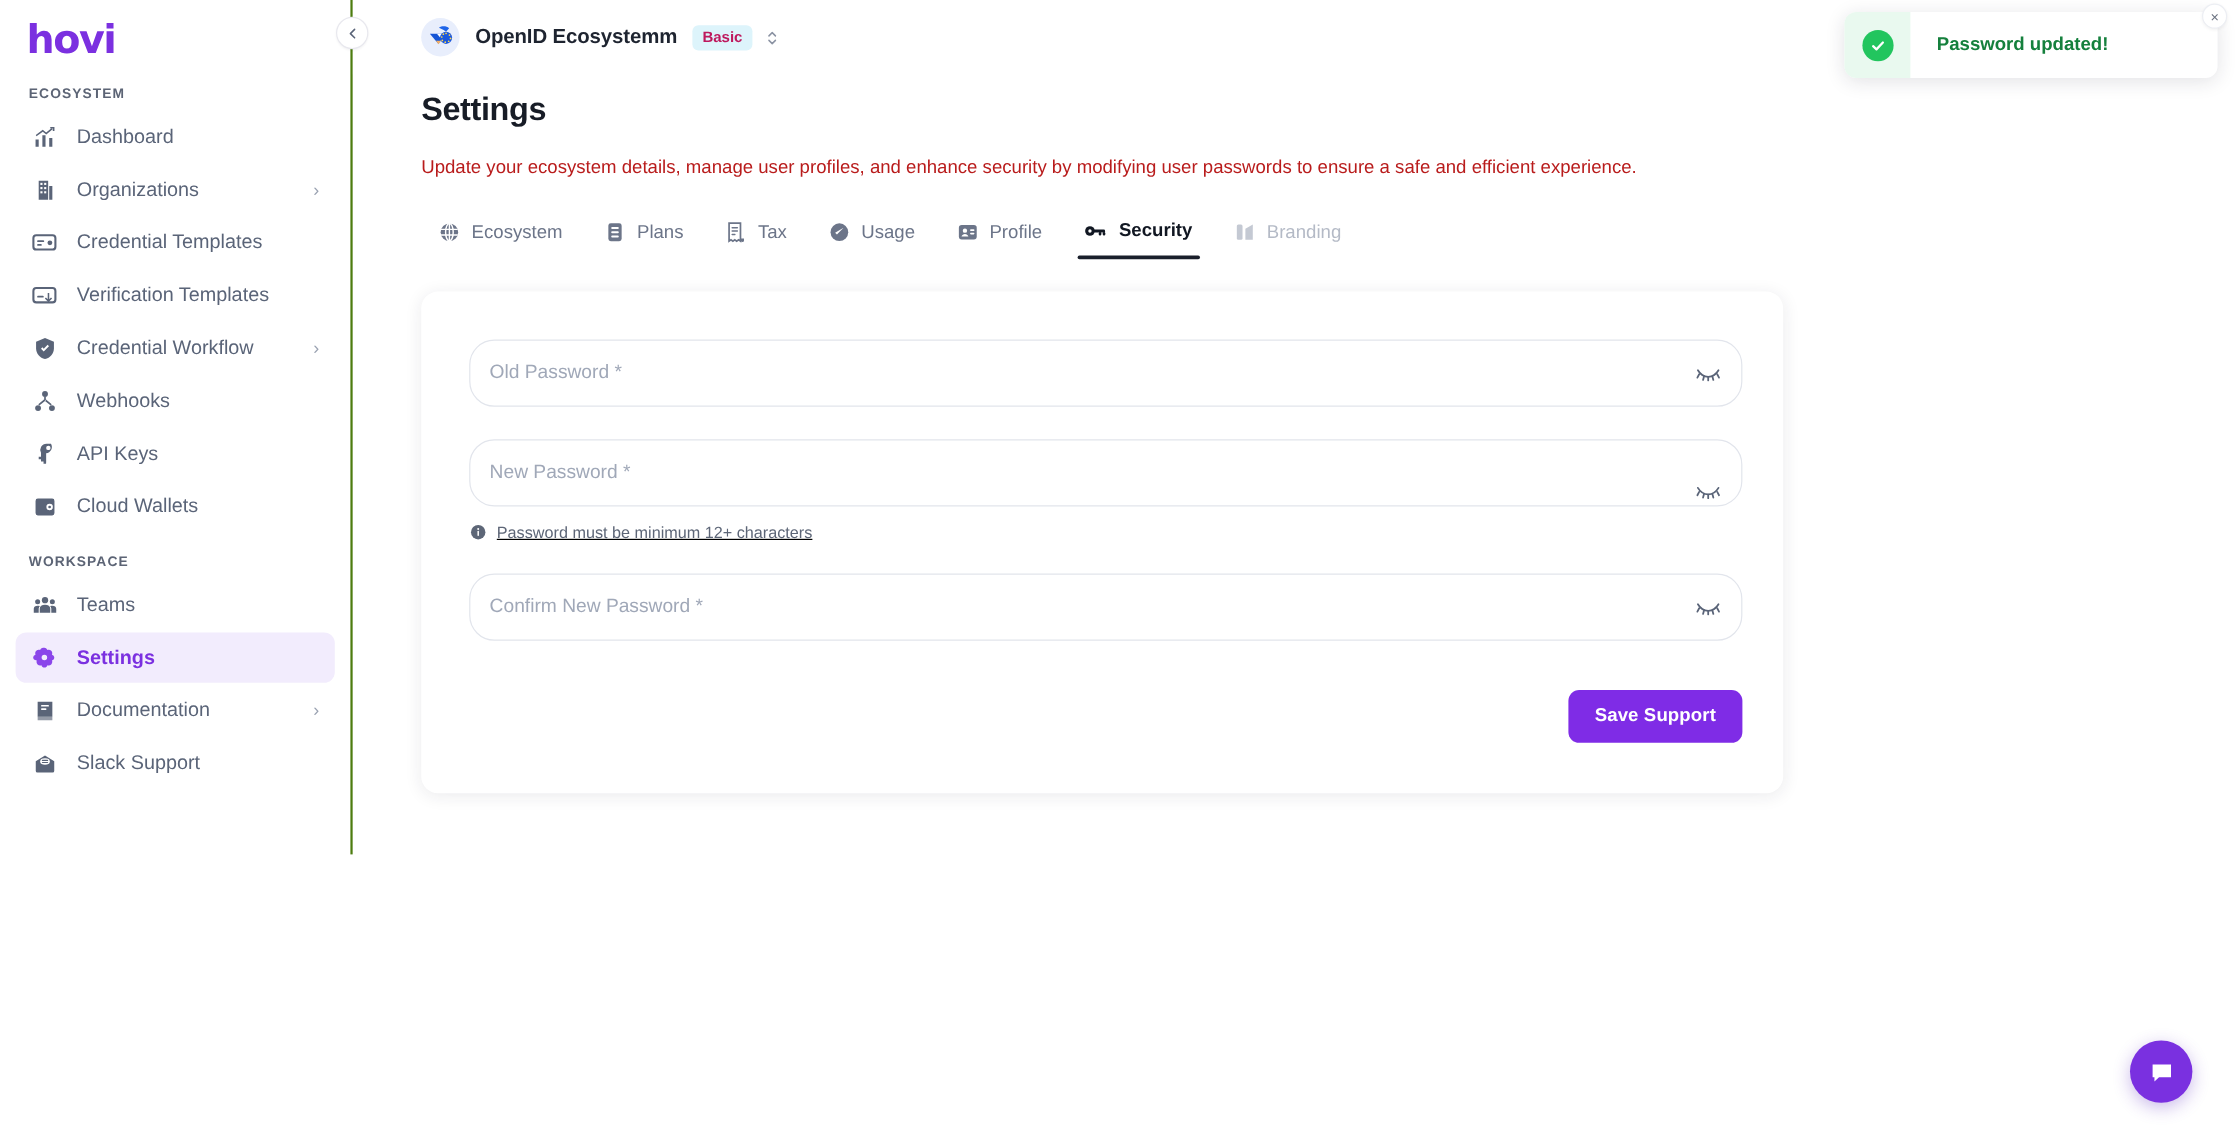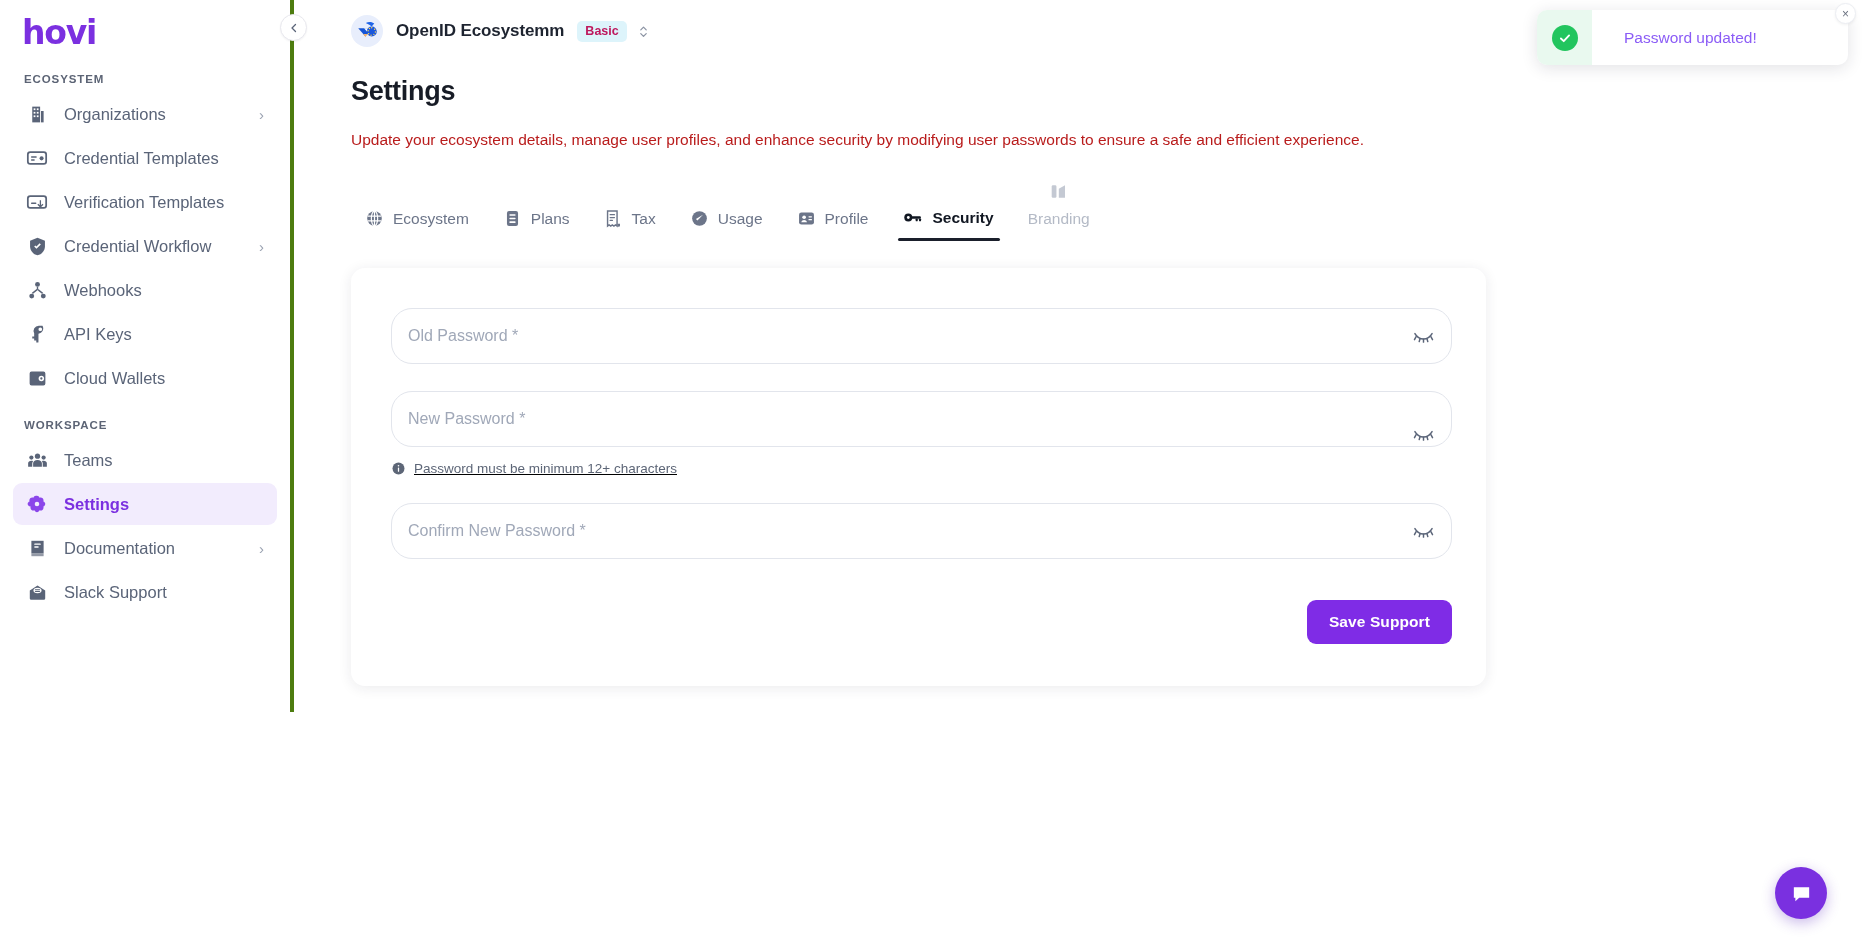--- a/index.html
+++ b/index.html
@@ -8,21 +8,21 @@
     font-family: "Liberation Sans", sans-serif;
     background: #ffffff;
     overflow: hidden;
   }
   .app { position: relative; width: 1866px; height: 948px; display: flex; }
 
   
   .sidebar {
     width: 294px; height: 712px;
     background: #ffffff;
-    border-right: 4px solid #4d7c0f;
+    border-right: 2px solid #4d7c0f;
     position: relative;
     flex: 0 0 294px;
     padding-top: 0;
   }
   .logo-wrap { padding: 16px 0 6px 22px; }
   .logo {
     font-size: 33px; font-weight: 700; color: #7b30e0;
     letter-spacing: -1.2px; line-height: 1;
     font-family: "DejaVu Sans", sans-serif;
   }
@@ -81,21 +81,21 @@
     padding: 6px 20px 13px 14px; cursor: pointer;
     font-size: 15.5px; color: #6c7589; position: relative; white-space:nowrap;
   }
   .tab svg { fill: #6c7589; }
   .tab.active { color: #111722; font-weight: 600; }
   .tab.active svg { fill: #111722; }
   .tab.active:after {
     content:''; position: absolute; left: 10px; right: 14px; bottom: 0;
     height: 3px; background: #1a1f2b; border-radius: 2px;
   }
-  .tab.disabled { color: #b4bac6; cursor: default; flex-direction: column; }
+  .tab.disabled { color: #b4bac6; cursor: default; }
   .tab.disabled svg { fill: #c4c9d3; }
 
   .card {
     margin-top: 27px; width: 1135px; background: #fff;
     border-radius: 14px; box-shadow: 0 2px 14px rgba(28,32,50,.09);
     padding: 40px 34px 42px 40px;
   }
   .field { position: relative; margin-bottom: 0; }
   .field + .field { margin-top: 27px; }
   .input {
@@ -127,21 +127,21 @@
   }
   .toast-ico-box {
     width: 55px; height: 55px; background: #e9f9ef;
     border-radius: 10px 0 0 10px;
     display: flex; align-items: center; justify-content: center; flex:0 0 55px;
   }
   .toast-check {
     width: 26px; height: 26px; border-radius: 50%; background: #22c55e;
     display: flex; align-items: center; justify-content: center;
   }
-  .toast-msg { font-size: 15.5px; color: #8b5cf6; margin-left: 32px; font-weight:400;}
+  .toast-msg { font-size: 15.5px; color: #15803d; margin-left: 22px; font-weight:700;}
   .toast-close {
     position: absolute; right: -8px; top: -7px;
     width: 21px; height: 21px; border-radius: 50%; background: #fff;
     border: 1px solid #eceef3; display: flex; align-items: center; justify-content: center;
     cursor: pointer; color: #6b7280; font-size: 12px; line-height:1;
     box-shadow: 0 1px 3px rgba(0,0,0,.06);
   }
 
   
   .fab {
@@ -157,20 +157,31 @@
 
 <div class="app">
 
   <aside class="sidebar">
     <div class="logo-wrap">
       <div class="logo">hovi</div>
     </div>
 
     <div class="nav-section-label">ECOSYSTEM</div>
 
+    <div class="nav-item">
+      <span class="ico">
+          <svg width="21" height="21" viewBox="0 0 24 24">
+            <path d="M3 14h3v7H3zM9.5 10h3v11h-3zM16 12.5h3V21h-3z"></path>
+            <path d="M3.2 9.6 9.8 4.8l3.3 2.6 5.3-4.3.9 1.1-6.1 5-3.3-2.6-6 4.4z"></path>
+            <path d="M17 2h4v4h-1.6V3.6H17z"></path>
+          </svg>
+        </span>
+      <span class="lbl">Dashboard</span>
+      <span class="chev"></span>
+    </div>
 
     <div class="nav-item">
       <span class="ico">
           <svg width="21" height="21" viewBox="0 0 24 24">
             <path d="M6 3h9v18H6z"></path>
             <path d="M16 8h3v13h-3z"></path>
             <rect x="7.6" y="5" width="2" height="2" fill="#fff"></rect>
             <rect x="11.2" y="5" width="2" height="2" fill="#fff"></rect>
             <rect x="7.6" y="9" width="2" height="2" fill="#fff"></rect>
             <rect x="11.2" y="9" width="2" height="2" fill="#fff"></rect>

